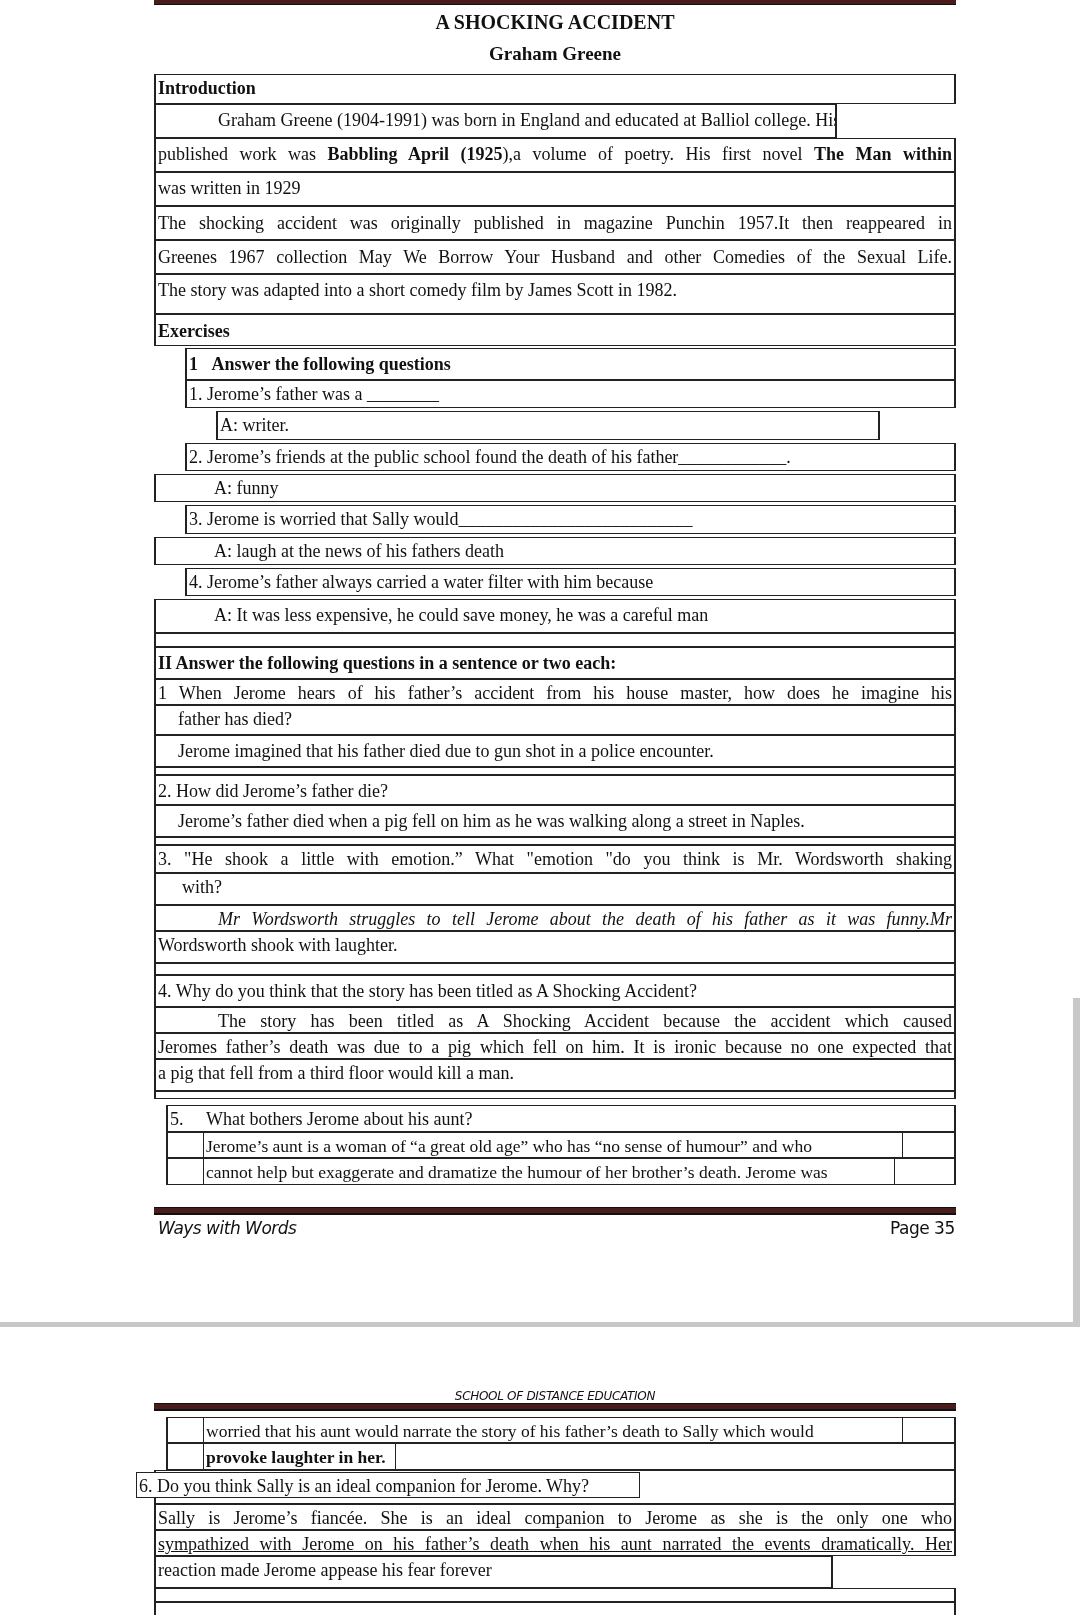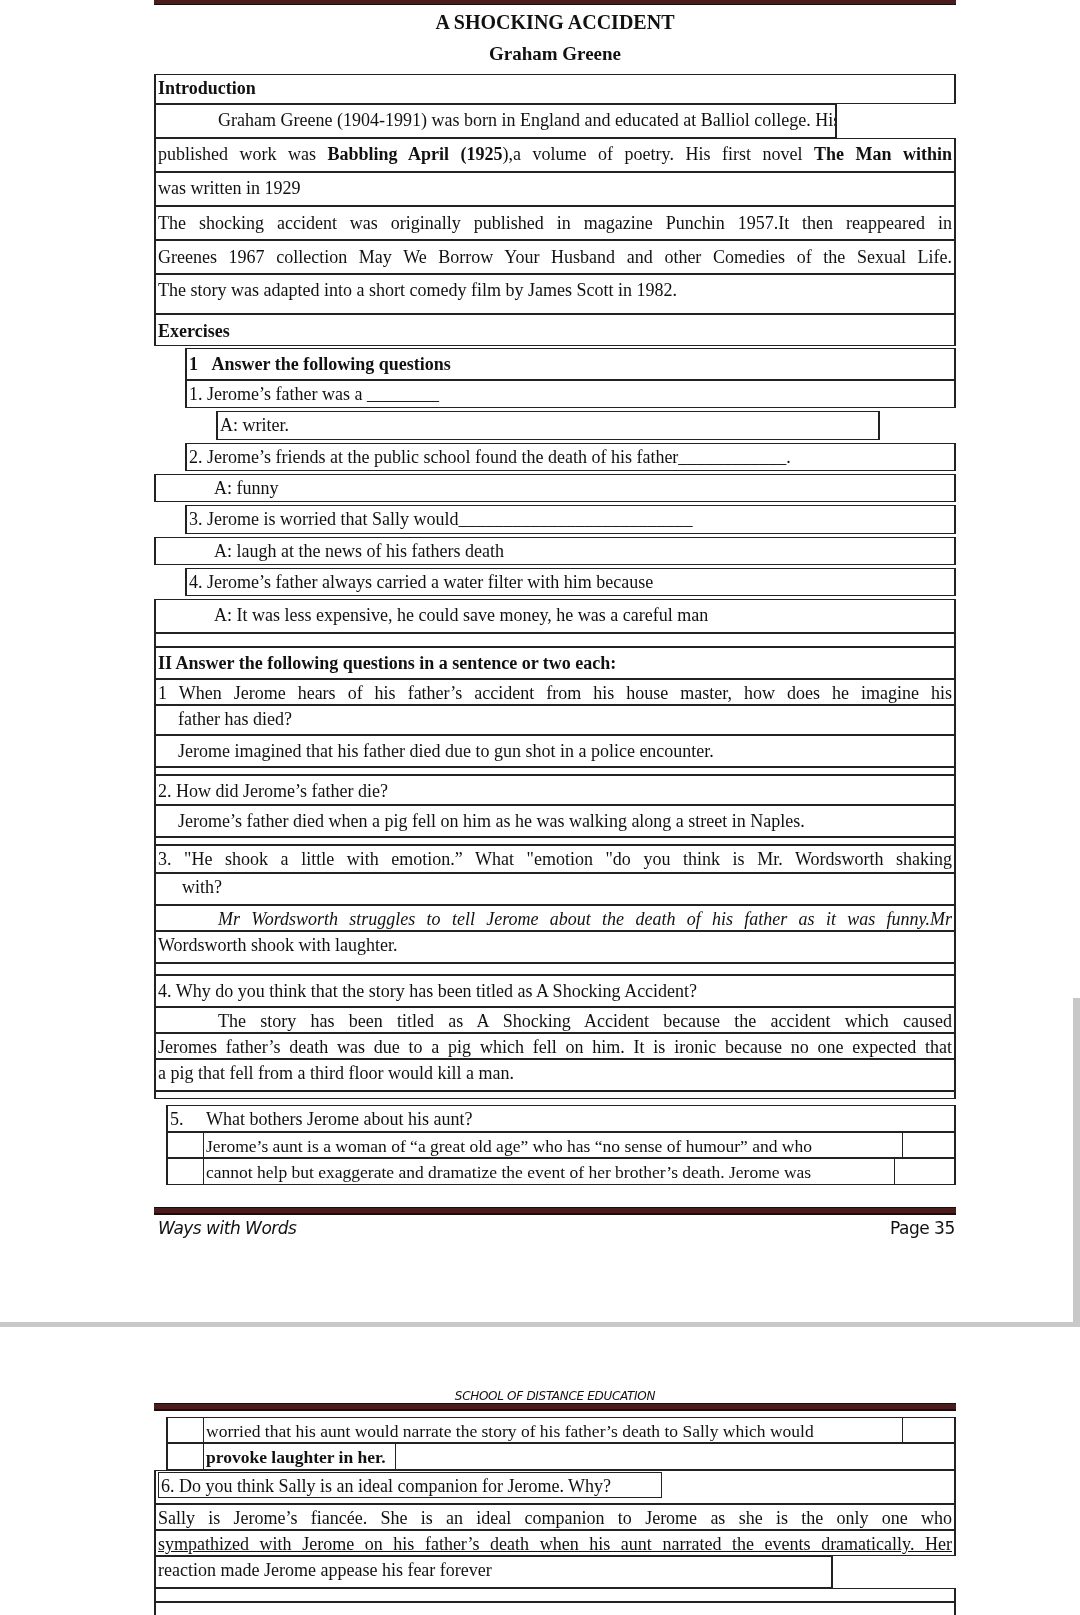--- a/index.html
+++ b/index.html
@@ -72,36 +72,36 @@
 <div class="row just" style="left:154px;top:1033px;width:802px;height:26px;">Jeromes father’s death was due to a pig which fell on him. It is ironic because no one expected that</div>
 <div class="row" style="left:154px;top:1059px;width:802px;height:32px;">a pig that fell from a third floor would kill a man.</div>
 <div class="spacer" style="left:154px;top:1091px;width:802px;height:8px;"></div>
 
 <div class="row" style="left:166px;top:1105px;width:790px;height:27px;">
   <span>5.</span>&nbsp;&nbsp;&nbsp;&nbsp;&nbsp;<span>What bothers Jerome about his aunt?</span>
 </div>
 <div class="spacer" style="left:166px;top:1132px;width:790px;height:26px;"></div>
 <div class="row" style="left:203px;top:1132px;width:700px;height:26px;border-width:1.5px;font-size:17.5px;">Jerome’s aunt  is a woman of “a great old age” who has “no sense of humour” and who</div>
 <div class="spacer" style="left:166px;top:1158px;width:790px;height:27px;"></div>
-<div class="row" style="left:203px;top:1158px;width:692px;height:27px;border-width:1.5px;font-size:17.5px;">cannot help but exaggerate and dramatize the event of her brother’s death. Jerome was</div>
+<div class="row" style="left:203px;top:1158px;width:692px;height:27px;border-width:1.5px;font-size:17.5px;">cannot help but exaggerate and dramatize the humour of her brother’s death. Jerome was</div>
 
 <div class="pagebar" style="top:1207px;"></div>
 <div class="abs footer-left">Ways with Words</div>
 <div class="abs footer-right">Page 35</div>
 
 <div class="abs side-scroll"></div>
 <div class="abs page-gap"></div>
 
 <div class="abs header2">SCHOOL OF DISTANCE EDUCATION</div>
 <div class="pagebar" style="top:1403px;"></div>
 
 <div class="spacer" style="left:166px;top:1417px;width:790px;height:26px;"></div>
 <div class="row" style="left:203px;top:1417px;width:700px;height:26px;border-width:1.5px;font-size:17.5px;">worried that his aunt would narrate the story of his father’s death to Sally which would</div>
 <div class="spacer" style="left:166px;top:1443px;width:790px;height:27px;"></div>
 <div class="row" style="left:203px;top:1443px;width:193px;height:27px;border-width:1.5px;font-size:17.5px;font-weight:bold;">provoke laughter in her.</div>
 
 <div class="spacer" style="left:154px;top:1470px;width:802px;height:34px;"></div>
-<div class="row" style="left:158px;top:1472px;width:504px;height:26px;border-width:1.5px;">6. Do you think Sally is an ideal companion for Jerome. Why?</div>
+<div class="row" style="left:136px;top:1472px;width:504px;height:26px;border-width:1.5px;">6. Do you think Sally is an ideal companion for Jerome. Why?</div>
 <div class="row just" style="left:154px;top:1504px;width:802px;height:26px;">Sally is Jerome’s fiancée. She is an ideal companion to Jerome as she is the only one who</div>
 <div class="row just" style="left:154px;top:1530px;width:802px;height:26px;text-decoration:underline;">sympathized with Jerome on his father’s death when his aunt narrated the events dramatically. Her</div>
 <div class="row" style="left:154px;top:1556px;width:679px;height:32px;">reaction made Jerome appease his fear forever</div>
 <div class="spacer" style="left:154px;top:1588px;width:802px;height:14px;"></div>
 <div class="spacer" style="left:154px;top:1602px;width:802px;height:20px;"></div>
 
 </body></html>

